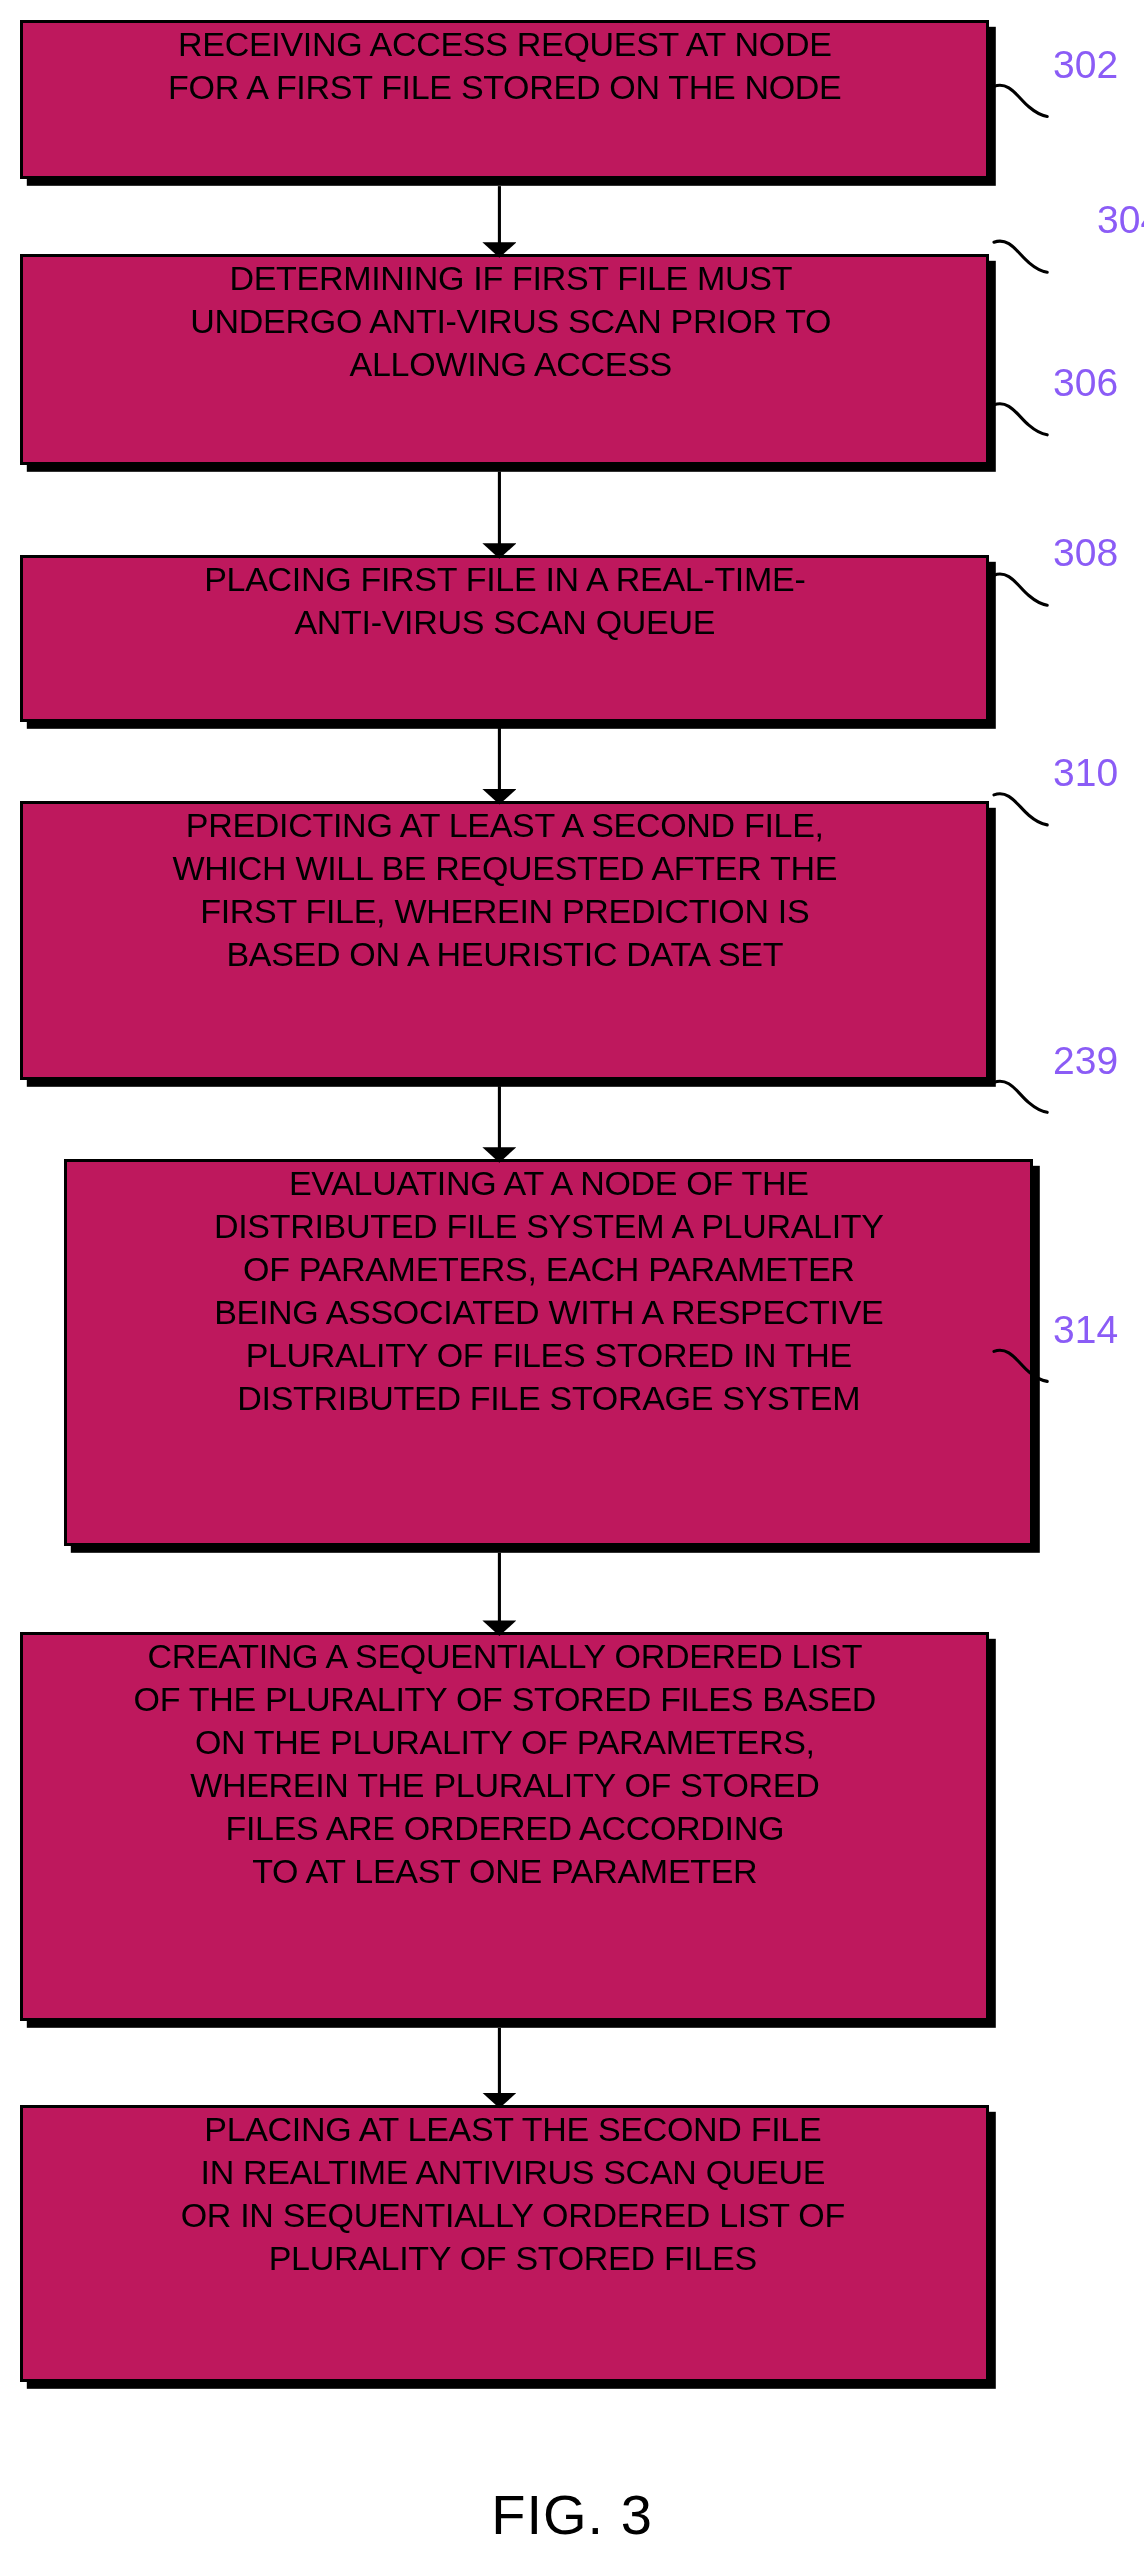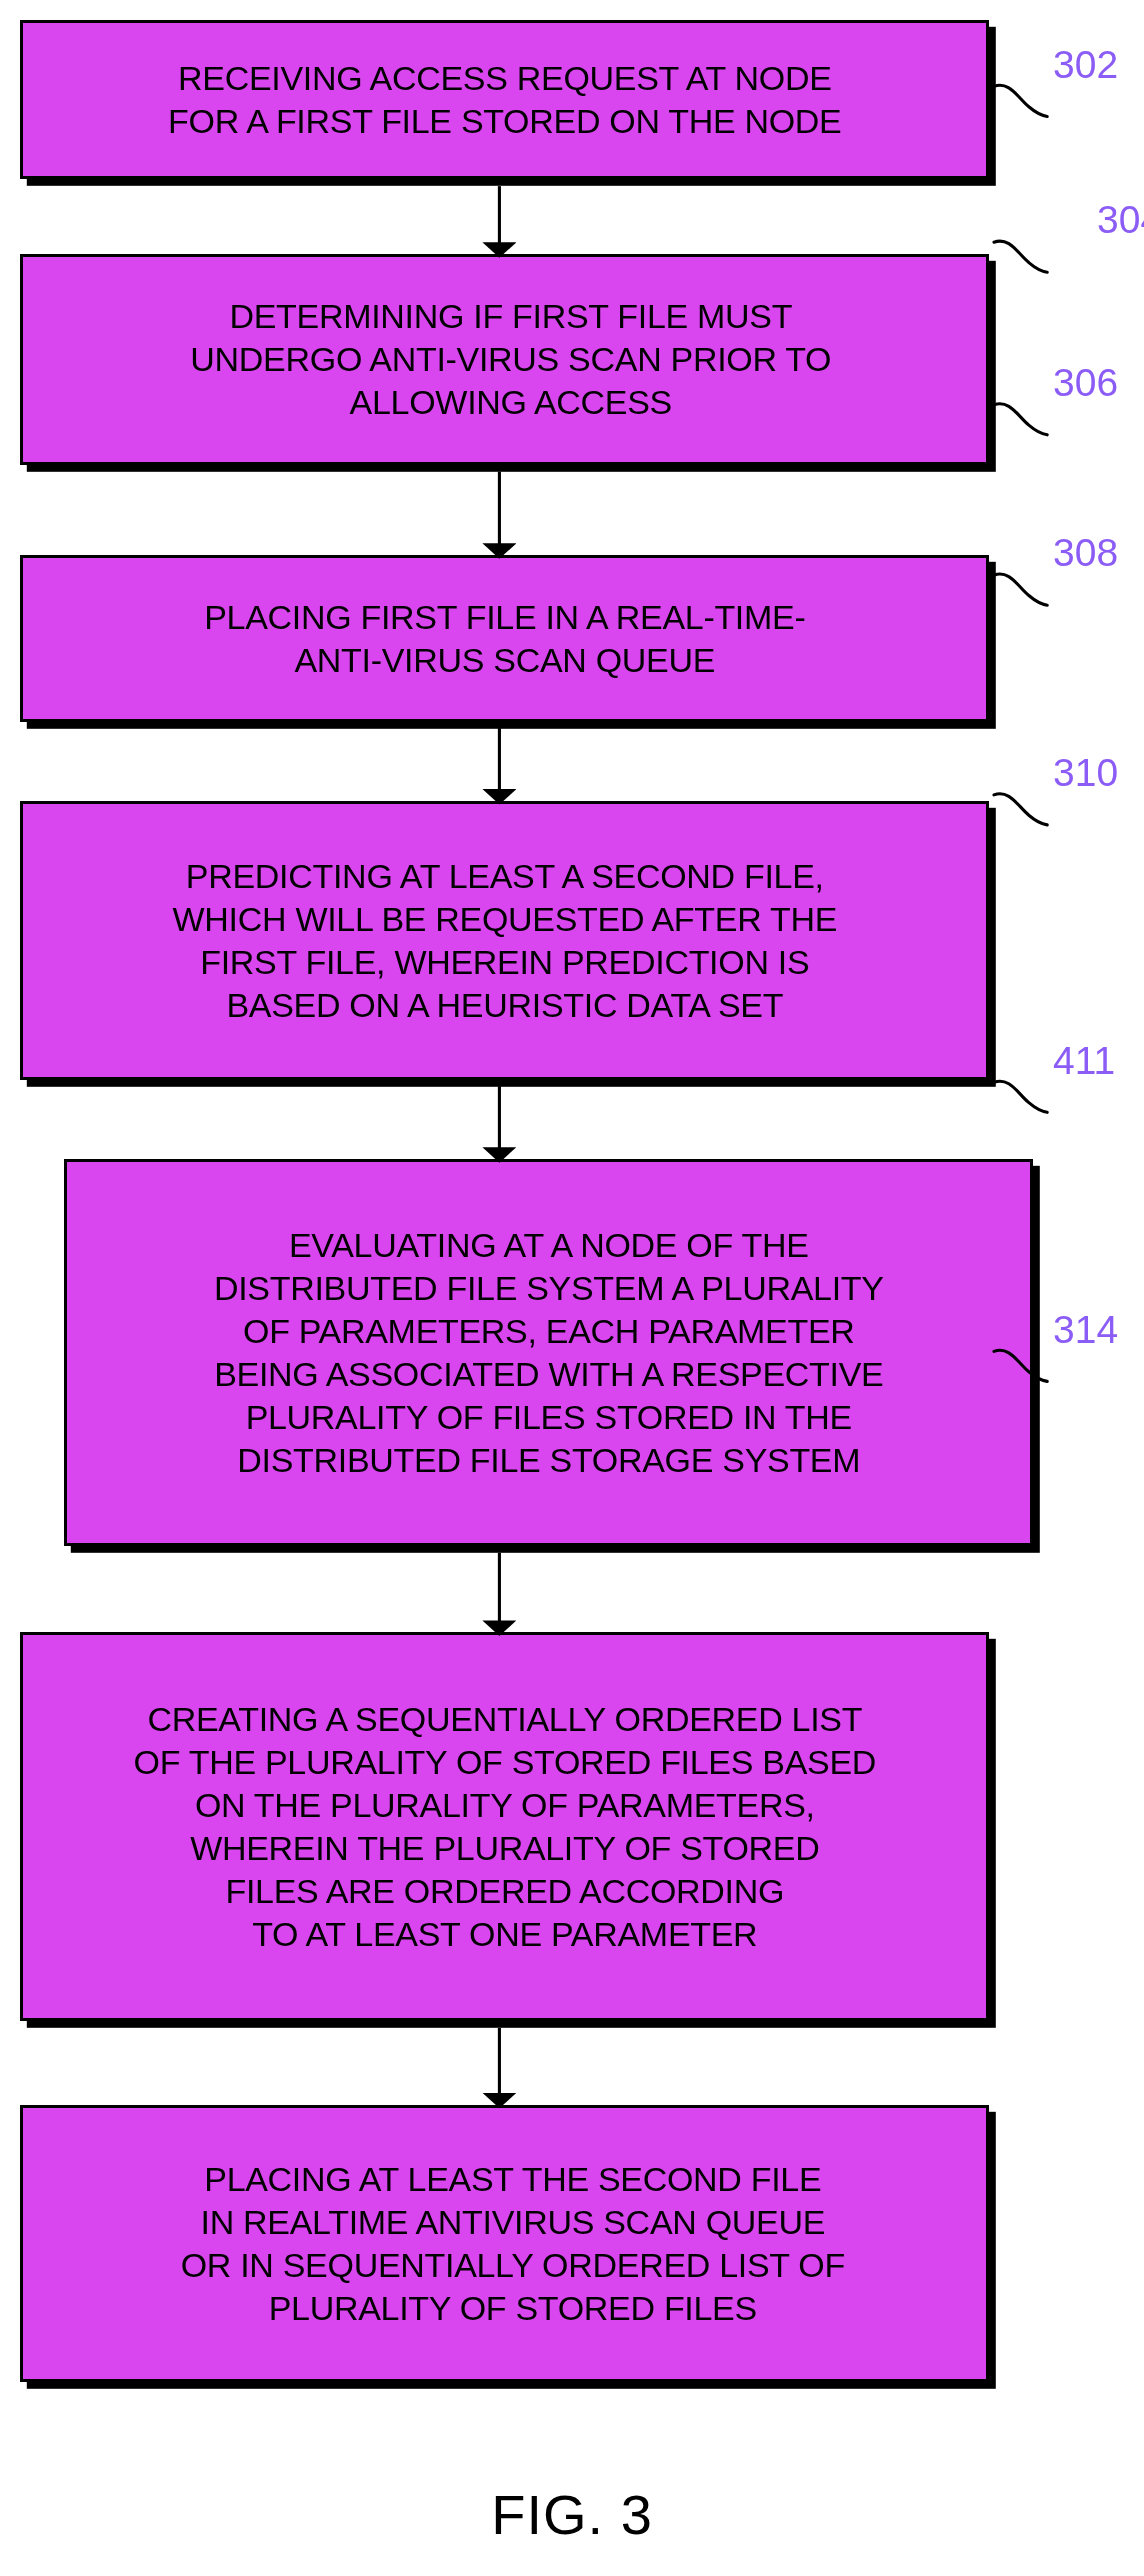--- a/index.html
+++ b/index.html
@@ -23,23 +23,23 @@
     height: 2576px;
   }
 
   
   .flow-box {
     position: absolute;
     left: 20.3px;
     width: 969px;            
     box-sizing: border-box;
     border: 3.9px solid #000000;
-    background: #d946ef;
+    background: #be185d;
     display: flex;
-    align-items: center;
+    align-items: flex-start;
     justify-content: center;
     
     box-shadow: 6.8px 6.8px 0 0 #000000;
   }
 
   .flow-box-text {
     display: block;
     width: 100%;
     text-align: center;
     font-family: "Liberation Sans", sans-serif;
@@ -178,19 +178,19 @@
       <path d="M1027,1118 C1043,1112 1052,1130 1063,1139 C1070,1145 1076,1148 1082,1149"></path>
       <path d="M1027,1396 C1043,1390 1052,1408 1063,1417 C1070,1423 1076,1426 1082,1427"></path>
     </g>
   </svg>
 
   <div class="ref-label" id="ref-302">302</div>
   <div class="ref-label" id="ref-304">304</div>
   <div class="ref-label" id="ref-306">306</div>
   <div class="ref-label" id="ref-308">308</div>
   <div class="ref-label" id="ref-310">310</div>
-  <div class="ref-label" id="ref-312">411</div>
+  <div class="ref-label" id="ref-312">239</div>
   <div class="ref-label" id="ref-314">314</div>
 
   <div id="fig-caption">FIG. 3</div>
 
 </div>
 
 
 </body></html>

